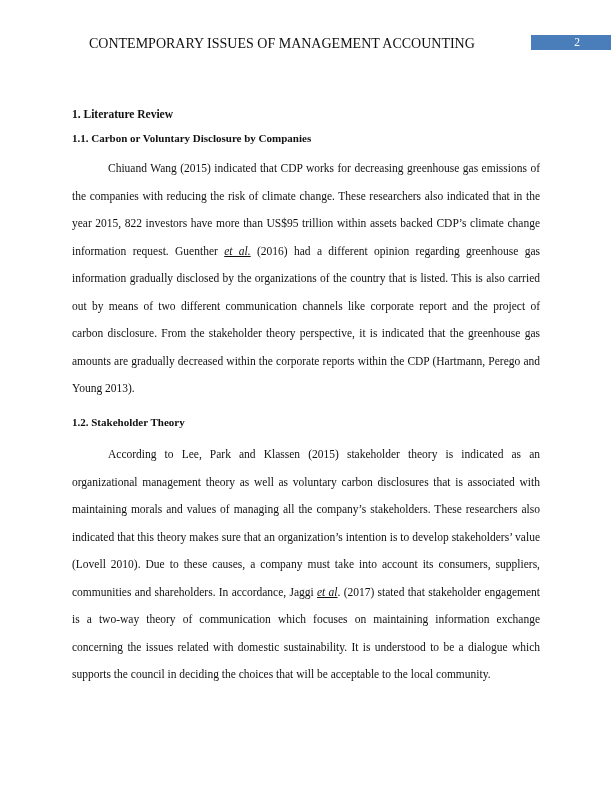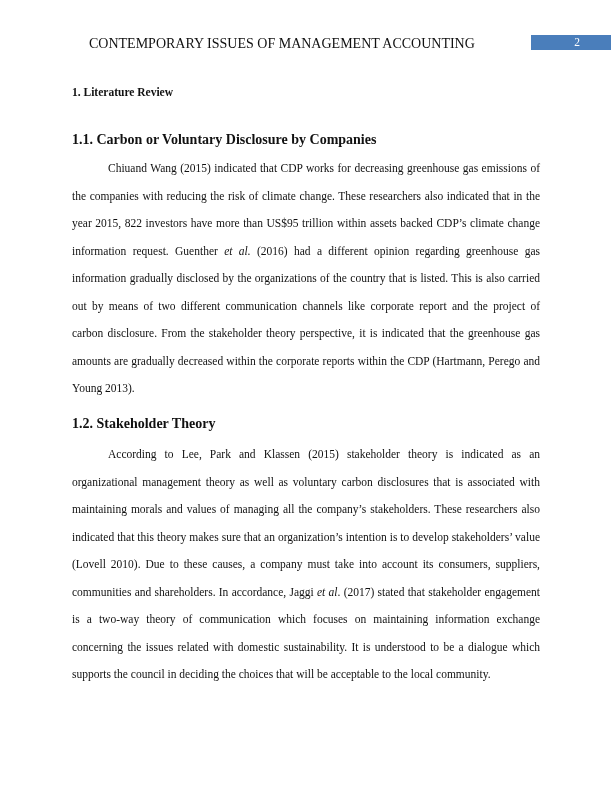--- a/index.html
+++ b/index.html
@@ -4,25 +4,25 @@
 <style>
   html, body { margin: 0; padding: 0; background: #ffffff; }
   body { width: 612px; height: 792px; position: relative; overflow: hidden;
          font-family: "Liberation Serif", serif; color: #111; }
   .header-title { position: absolute; left: 89px; top: 36px; font-size: 14px;
                   letter-spacing: 0; white-space: nowrap; }
   .page-num-box { position: absolute; left: 531px; top: 35px; width: 80px; height: 15px;
                   background: #4a7ebb; }
   .page-num { position: absolute; left: 0; right: 0; top: 0px; text-align: center;
               color: #ffffff; font-size: 11.5px; line-height: 15px; padding-left: 12px; }
-  .h1 { position: absolute; left: 72px; top: 86px; font-weight: bold; font-size: 11.5px; }
-  .h2 { position: absolute; left: 72px; font-weight: bold; font-size: 14px; white-space: nowrap; }
+  .h1 { position: absolute; left: 72px; top: 108px; font-weight: bold; font-size: 11.5px; }
+  .h2 { position: absolute; left: 72px; font-weight: bold; font-size: 11px; white-space: nowrap; }
   .para { position: absolute; left: 72px; width: 468px; font-size: 11.5px;
           line-height: 27.5px; text-align: justify; text-indent: 36px; margin: 0; }
-  .para em { font-style: italic; }
+  .para em { font-style: italic; text-decoration: underline; }
 </style>
 </head>
 <body>
 
 <div>
   <div class="header-title">CONTEMPORARY ISSUES OF MANAGEMENT ACCOUNTING</div>
   <div class="page-num-box">
     <div class="page-num">2</div>
   </div>
 

